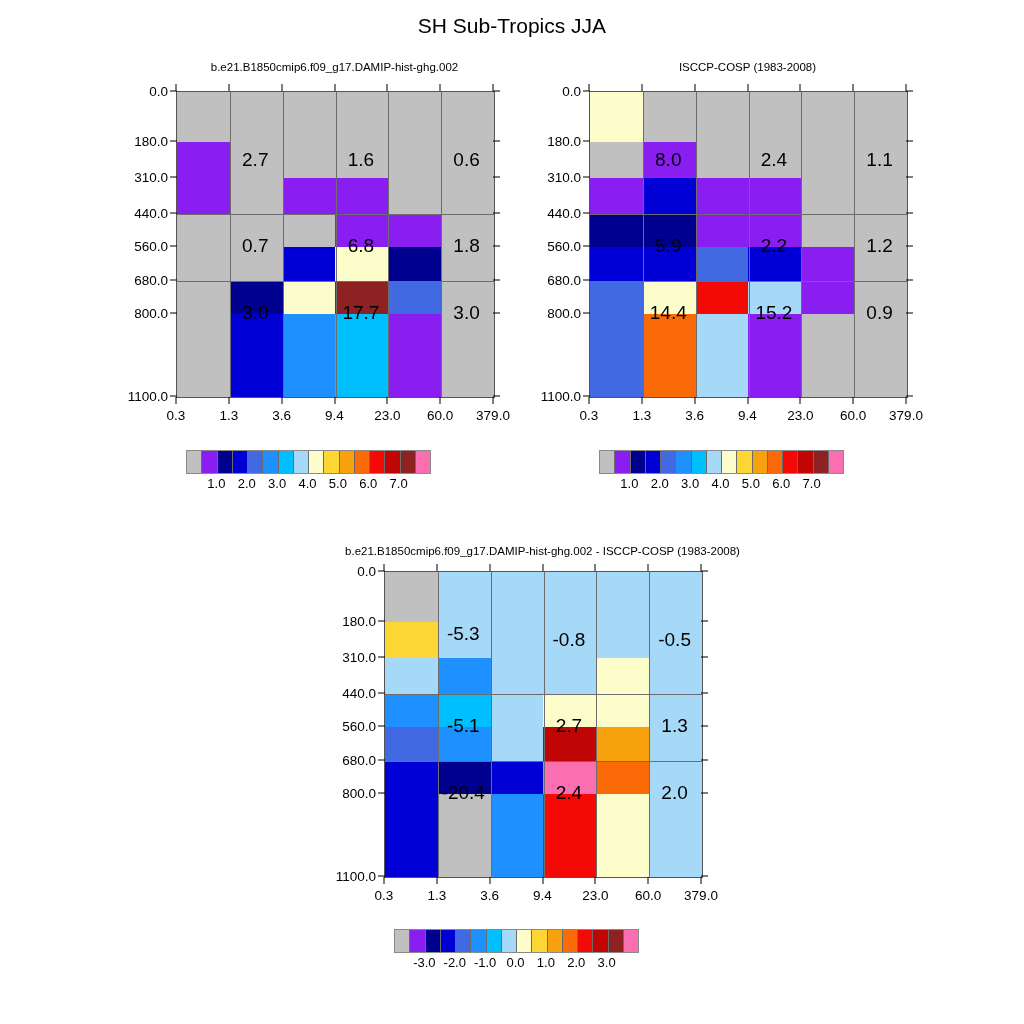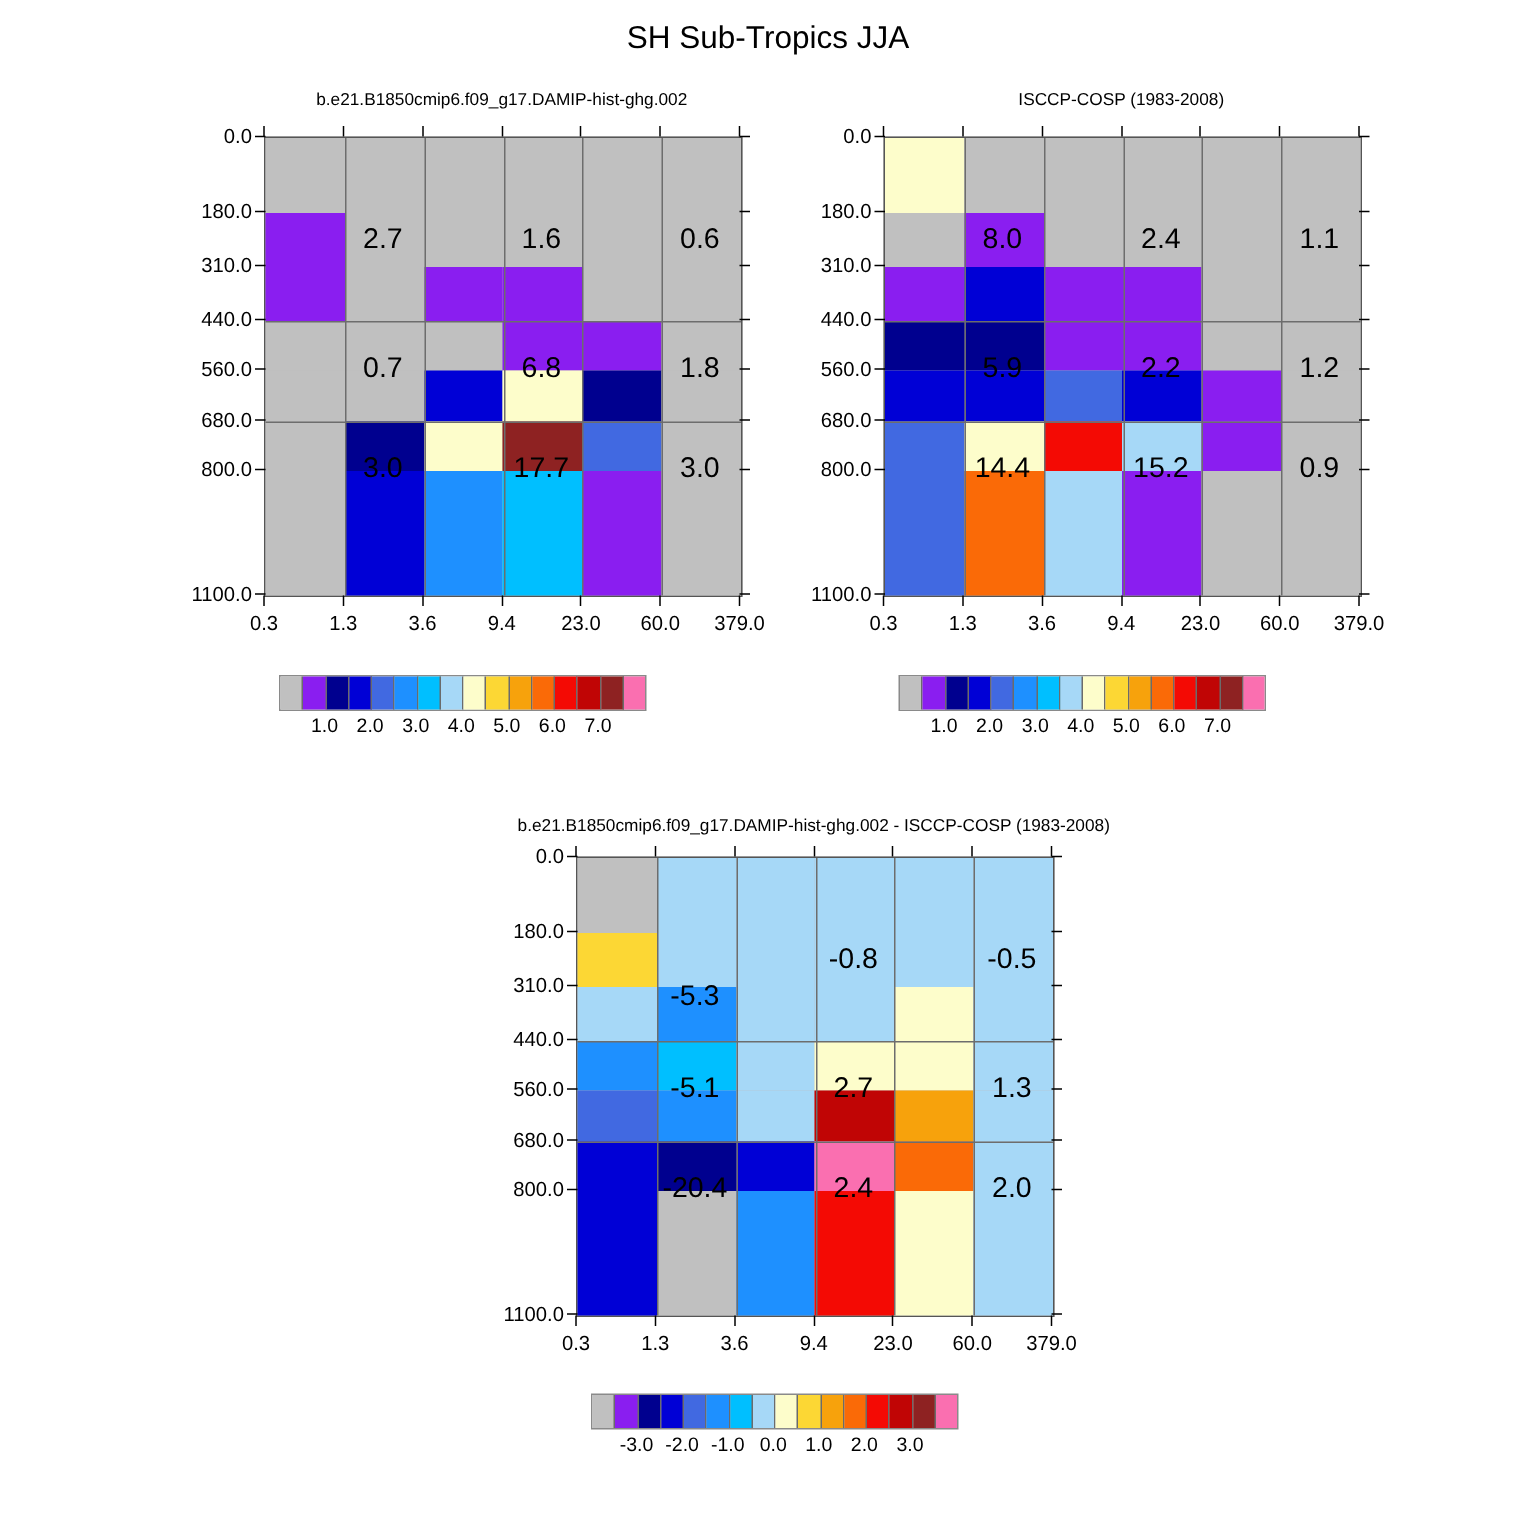--- a/index.html
+++ b/index.html
@@ -394,21 +394,21 @@
     <div class="htick" style="left: 542.5px; top: 564px;"></div>
     <div class="hlabel" style="left: 595.333px; top: 888px;">23.0</div>
     <div class="htick" style="left: 595.333px; top: 877px;"></div>
     <div class="htick" style="left: 595.333px; top: 564px;"></div>
     <div class="hlabel" style="left: 648.167px; top: 888px;">60.0</div>
     <div class="htick" style="left: 648.167px; top: 877px;"></div>
     <div class="htick" style="left: 648.167px; top: 564px;"></div>
     <div class="hlabel" style="left: 701px; top: 888px;">379.0</div>
     <div class="htick" style="left: 701px; top: 877px;"></div>
     <div class="htick" style="left: 701px; top: 564px;"></div>
-    <div class="overlay-num" style="left: 463.25px; top: 665px;">-5.3</div>
+    <div class="overlay-num" style="left: 463.25px; top: 634px;">-5.3</div>
     <div class="overlay-num" style="left: 568.917px; top: 639.653px;">-0.8</div>
     <div class="overlay-num" style="left: 674.583px; top: 639.653px;">-0.5</div>
     <div class="overlay-num" style="left: 463.25px; top: 726.273px;">-5.1</div>
     <div class="overlay-num" style="left: 568.917px; top: 726.273px;">2.7</div>
     <div class="overlay-num" style="left: 674.583px; top: 726.273px;">1.3</div>
     <div class="overlay-num" style="left: 463.25px; top: 792.818px;">-20.4</div>
     <div class="overlay-num" style="left: 568.917px; top: 792.818px;">2.4</div>
     <div class="overlay-num" style="left: 674.583px; top: 792.818px;">2.0</div>
     <div class="cbar" style="left: 394px; top: 929px; width: 243px; height: 22px;">
       <div class="sw" style="background: rgb(192, 192, 192); flex: 1 1 0px;"></div>

